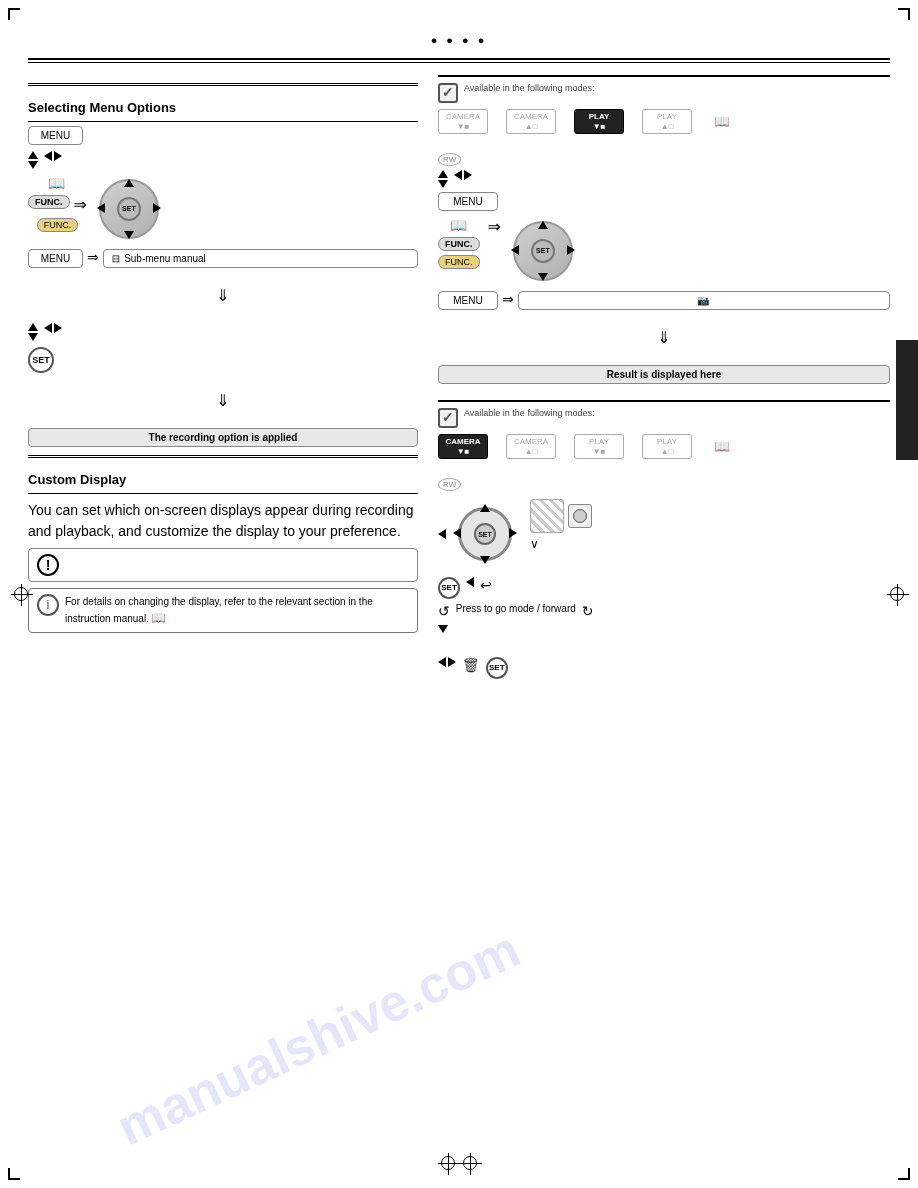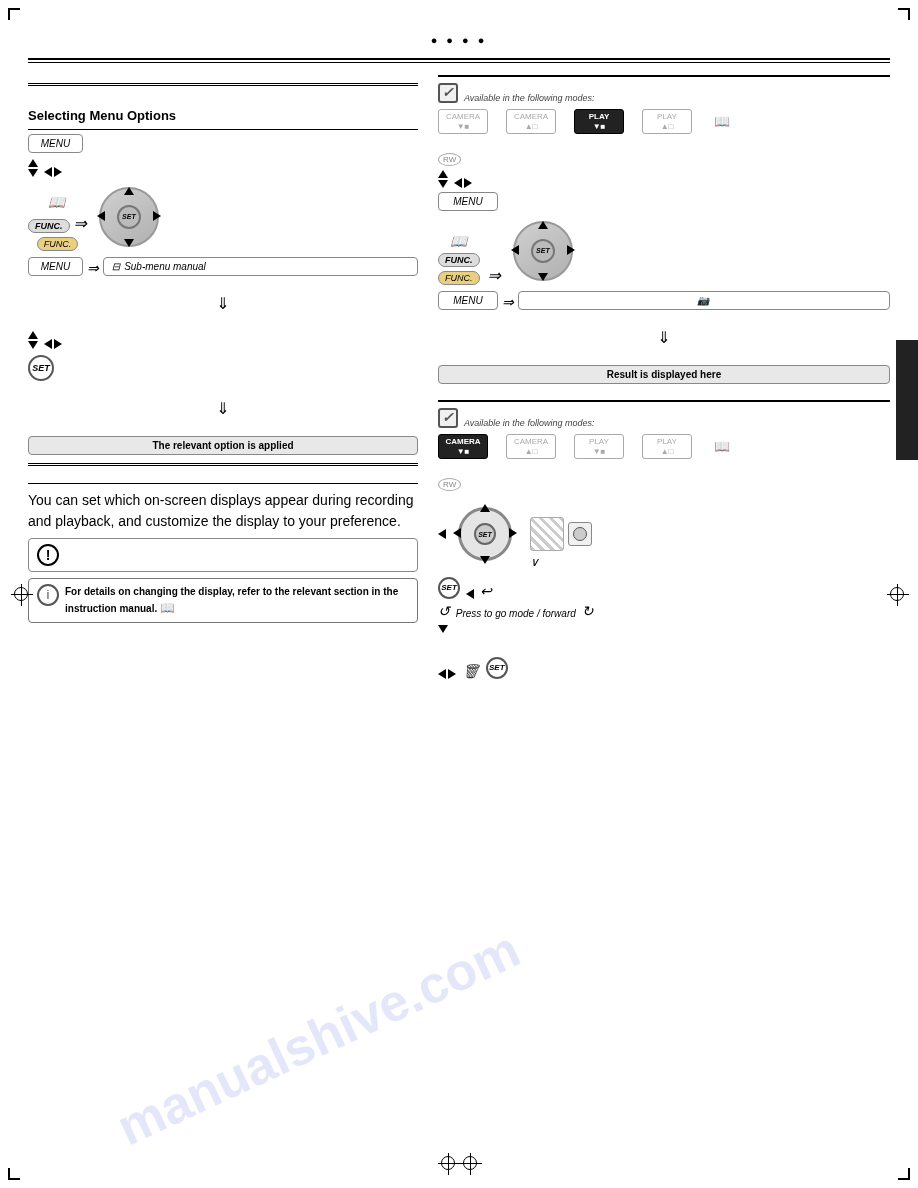--- a/index.html
+++ b/index.html
@@ -347,21 +347,21 @@
 
     
     .set-label {
       font-size: 7px;
       font-weight: bold;
     }
 
     
     .section-double-border {
       border-top: 3px double #000;
-      padding-top: 14px;
+      padding-top: 6px;
       margin-top: 8px;
     }
 
     
     .zebra-box {
       display: inline-block;
       width: 34px;
       height: 34px;
       border: 1.5px solid #aaa;
       border-radius: 3px;
@@ -376,21 +376,21 @@
       position: relative;
     }
 
     
     .bold { font-weight: bold; }
     .mt2 { margin-top: 18px; }
     .mt4 { margin-top: 4px; }
     .mt6 { margin-top: 6px; }
     .mt8 { margin-top: 8px; }
     .mb4 { margin-bottom: 4px; }
-    .flex-center { display: flex; align-items: flex-end; font-style: italic; }
+    .flex-center { display: flex; align-items: flex-start; }
     .gap4 { gap: 4px; }
     .gap6 { gap: 6px; }
     .gap8 { gap: 8px; }
     .gap10 { gap: 10px; }
   </style>
 </head>
 <body>
 
 <div class="corner-mark corner-tl"></div>
 <div class="corner-mark corner-tr"></div>
@@ -477,38 +477,39 @@
             <div class="tri-right"></div>
           </div>
         </div>
 
         <div class="flex-center gap6 mt6">
           <span class="set-btn">SET</span>
         </div>
 
         <div class="arrow-down mt2">⇓</div>
 
-        <div class="step-box-highlight mt2">The relevant option is applied</div>
+        <div class="step-box-highlight mt2">The recording option is applied</div>
       </div>
 
       <div class="section-double-border mt8">
+        <div class="section-title bold">Custom Display</div>
         <div style="border-top:1px solid #000;margin:3px 0;"></div>
 
         <div style="font-size:14px;line-height:1.5;margin:6px 0;">
           You can set which on-screen displays appear during recording and playback, and customize the display to your preference.
         </div>
 
         <div class="warn-box">
           <div class="warn-icon">!</div>
         </div>
 
 
         <div class="warn-box" style="border-color:#777;">
           <div class="info-icon">i</div>
-          <div style="font-size:10px;line-height:1.5;flex:1;font-weight:bold;">
+          <div style="font-size:10px;line-height:1.5;flex:1;">
             For details on changing the display, refer to the relevant section in the instruction manual. <span style="font-size:12px;">📖</span>
           </div>
         </div>
       </div>
 
     </div>
 
     <div class="col-right">
 
       <div style="border-top:2.5px solid #000;padding-top:6px;">

